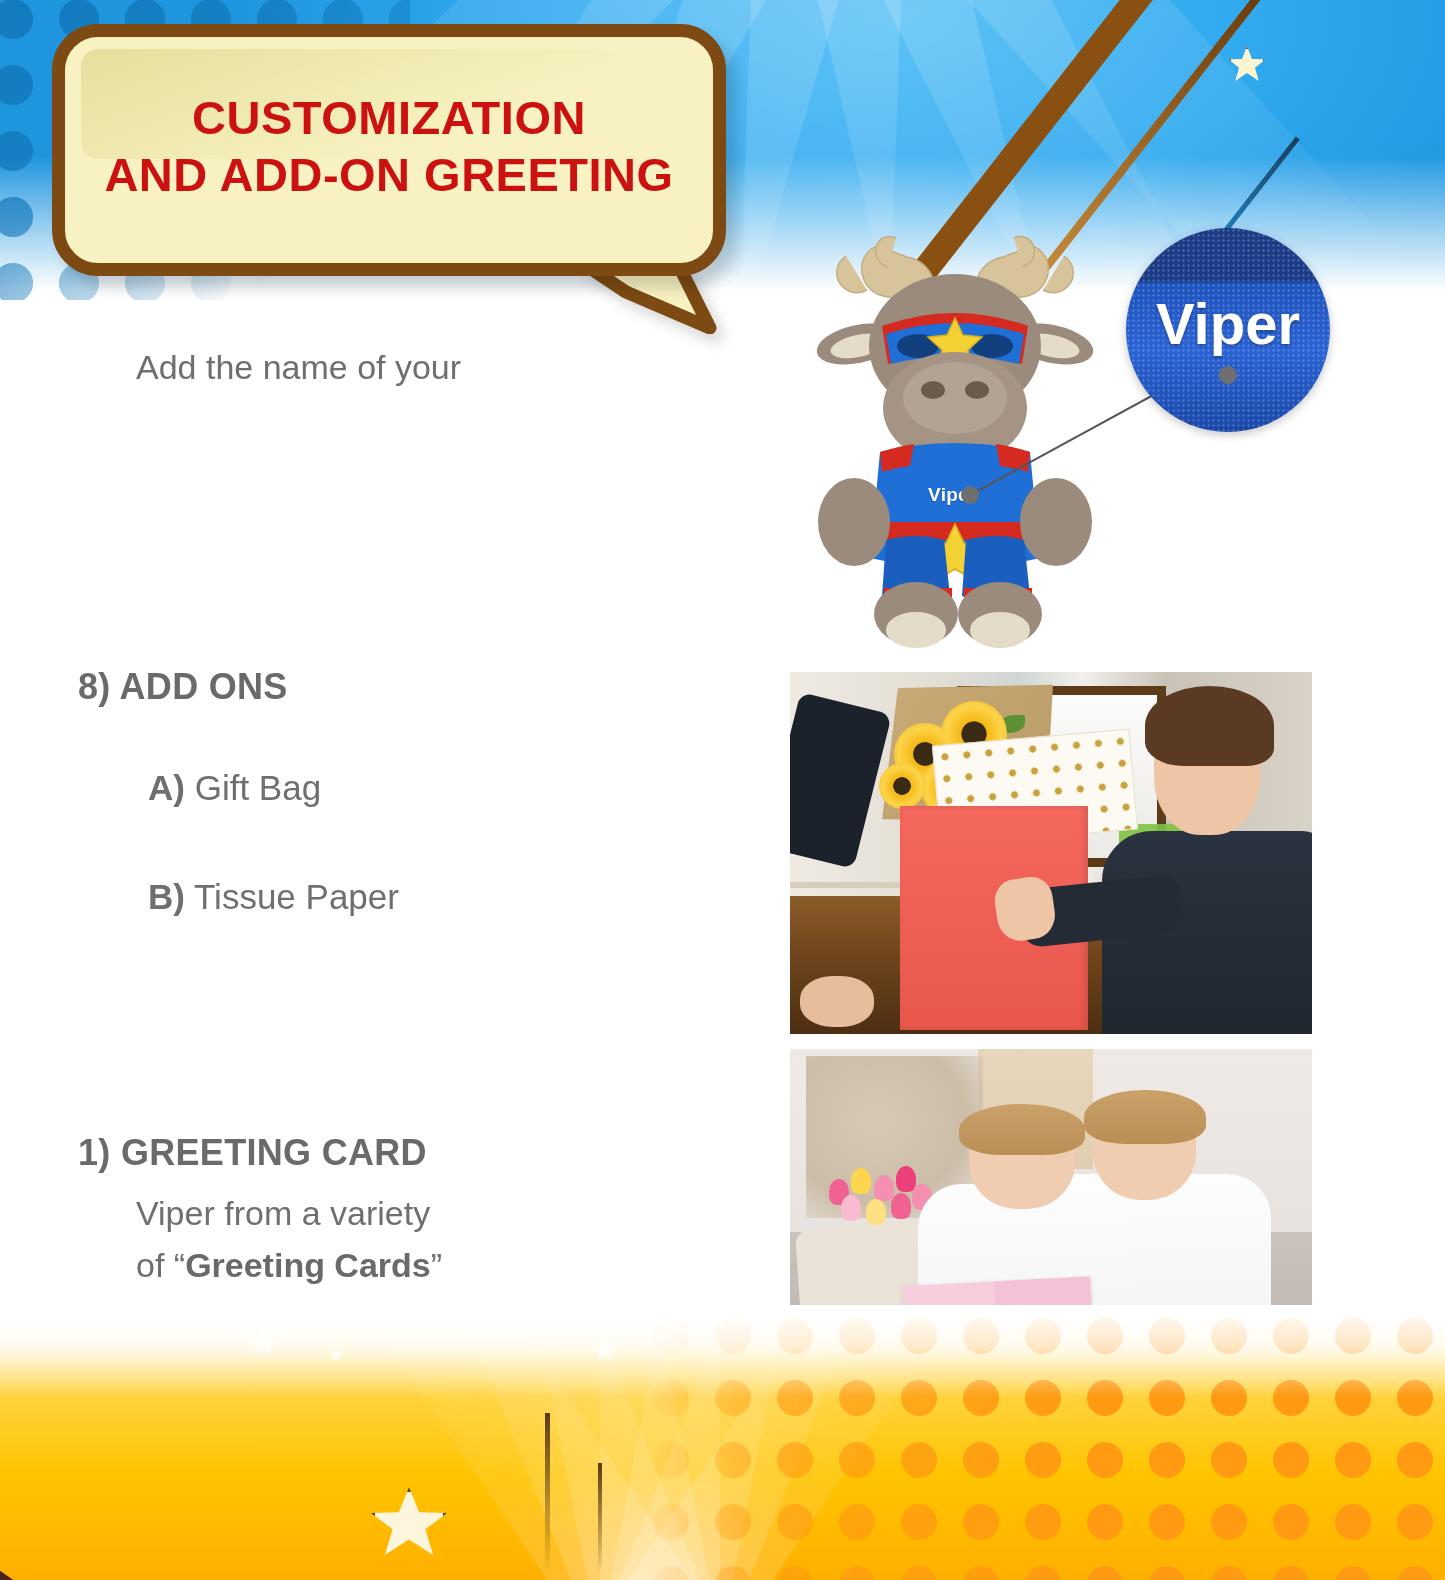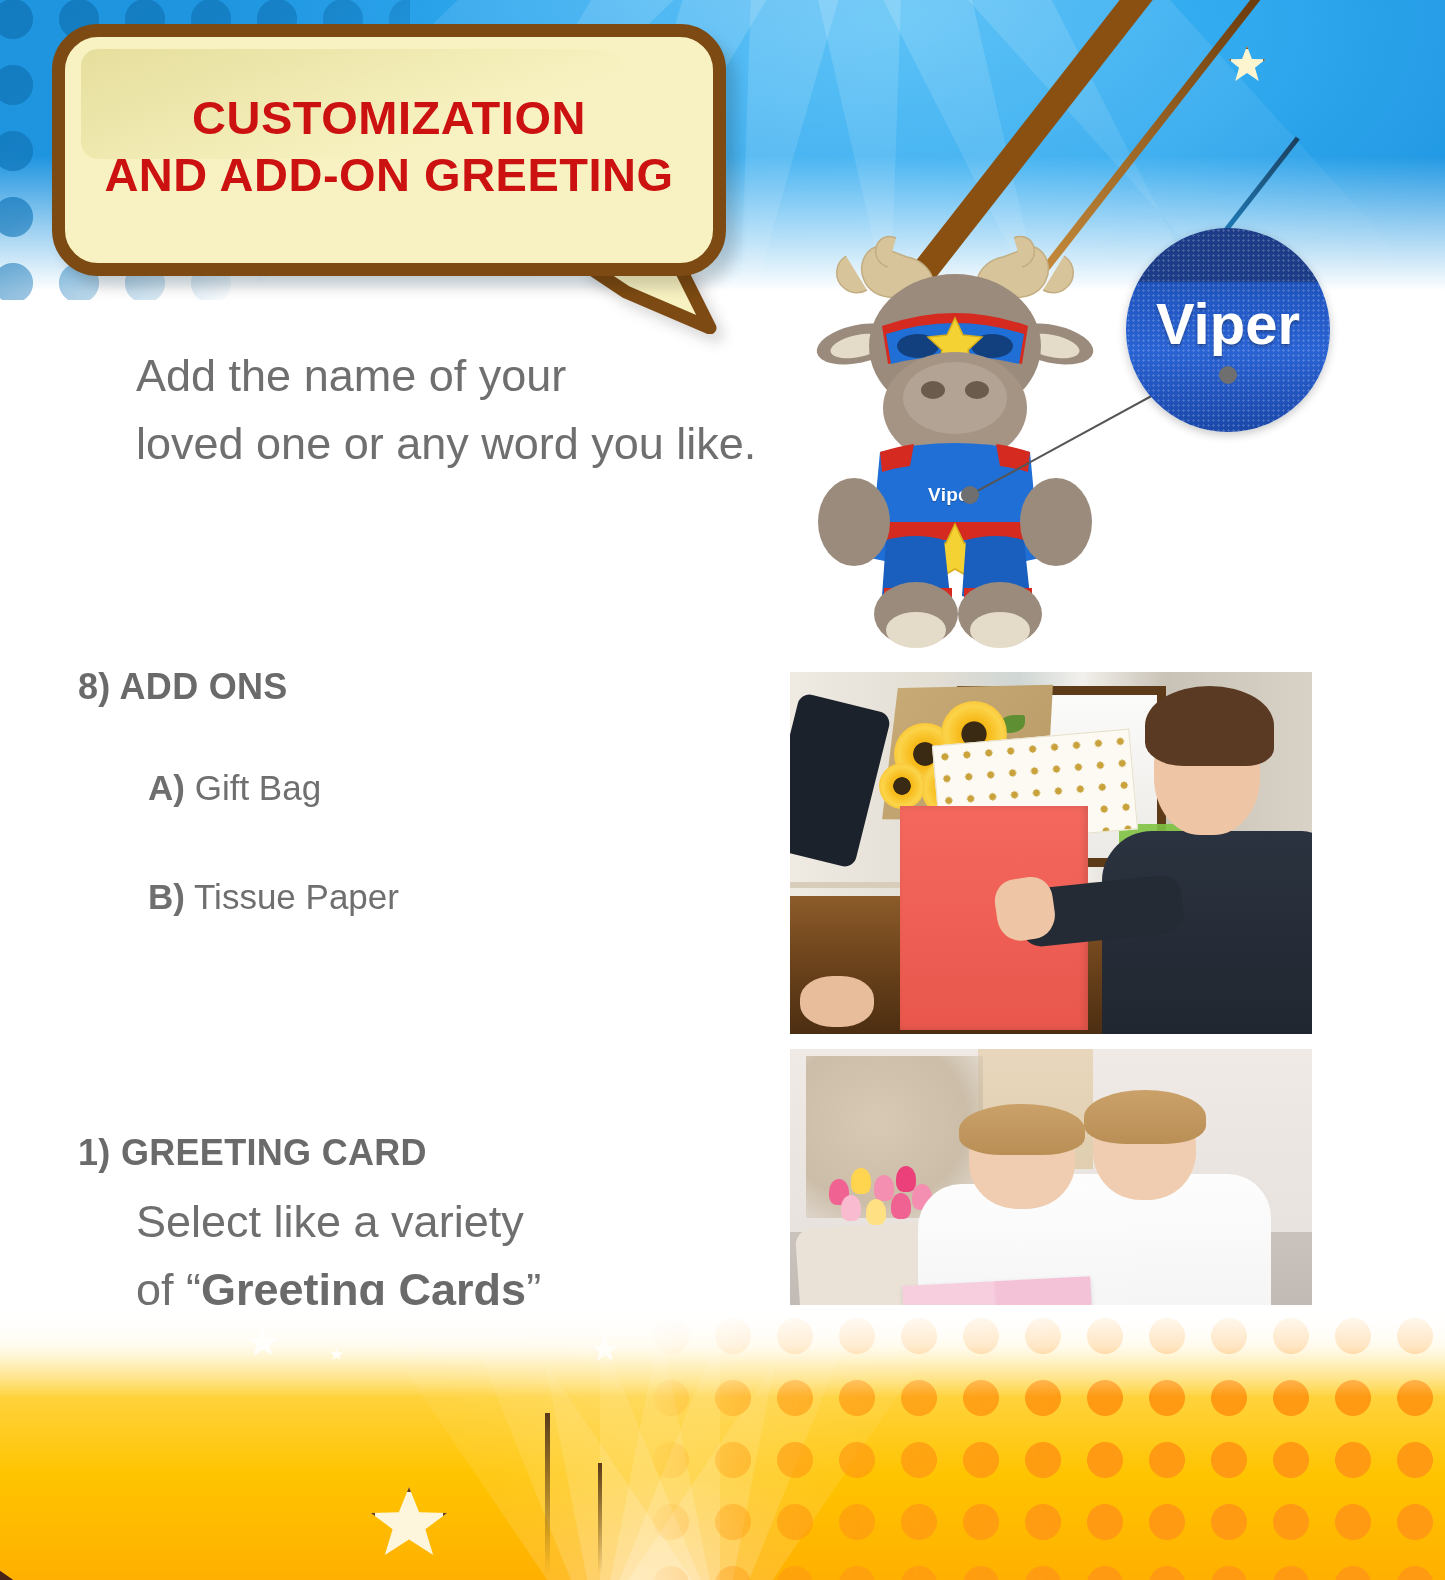--- a/index.html
+++ b/index.html
@@ -74,21 +74,21 @@
   }
   .bubble-tail svg{ display:block; filter:drop-shadow(7px 8px 7px rgba(0,0,0,.16)); }
 
   
   .step{ position:absolute; left:78px; }
   .step-title{
     color:#6a6a6a; font-weight:bold; font-size:36px; letter-spacing:.3px;
     white-space:nowrap;
   }
   .step-body{
-    color:#6f6f6f; font-size:45px; line-height:1.52; margin-left:58px; margin-top:14px;
+    color:#6f6f6f; font-size:34px; line-height:1.52; margin-left:58px; margin-top:14px;
     font-weight:400;
   }
   .step-body b{ font-weight:bold; color:#6a6a6a; }
   .sub-item{
     color:#6f6f6f; font-size:35px; margin-left:70px; font-weight:400;
   }
   .sub-item b{ font-weight:bold; }
 
   #step1{ top:328px; }
   #step2{ top:666px; }
@@ -268,21 +268,20 @@
       <div class="bubble-title">
         <div>CUSTOMIZATION</div>
         <div>AND ADD-ON GREETING</div>
       </div>
     </div>
   </div>
 
   <div class="step" id="step1">
     <div class="step-body">
       <div>Add the name of your</div>
-      <div>loved one or any word you like.</div>
     </div>
   </div>
 
   <div class="step" id="step2">
     <div class="step-title">8) ADD ONS</div>
   </div>
   <div id="addon-a">
     <div class="sub-item">
       <b>A)</b>
       <span>Gift Bag</span>
@@ -291,21 +290,21 @@
   <div id="addon-b">
     <div class="sub-item">
       <b>B)</b>
       <span>Tissue Paper</span>
     </div>
   </div>
 
   <div class="step" id="step3">
     <div class="step-title">1) GREETING CARD</div>
     <div class="step-body">
-      <div>Select like a variety</div>
+      <div>Viper from a variety</div>
       <div>
         <span>of “</span><b>Greeting Cards</b><span>”</span>
       </div>
     </div>
   </div>
 
   <div class="plush">
     <svg width="310" height="430" viewBox="0 0 310 430">
 
       <g fill="#d8c49a" stroke="#c3ad82" stroke-width="1.5">

